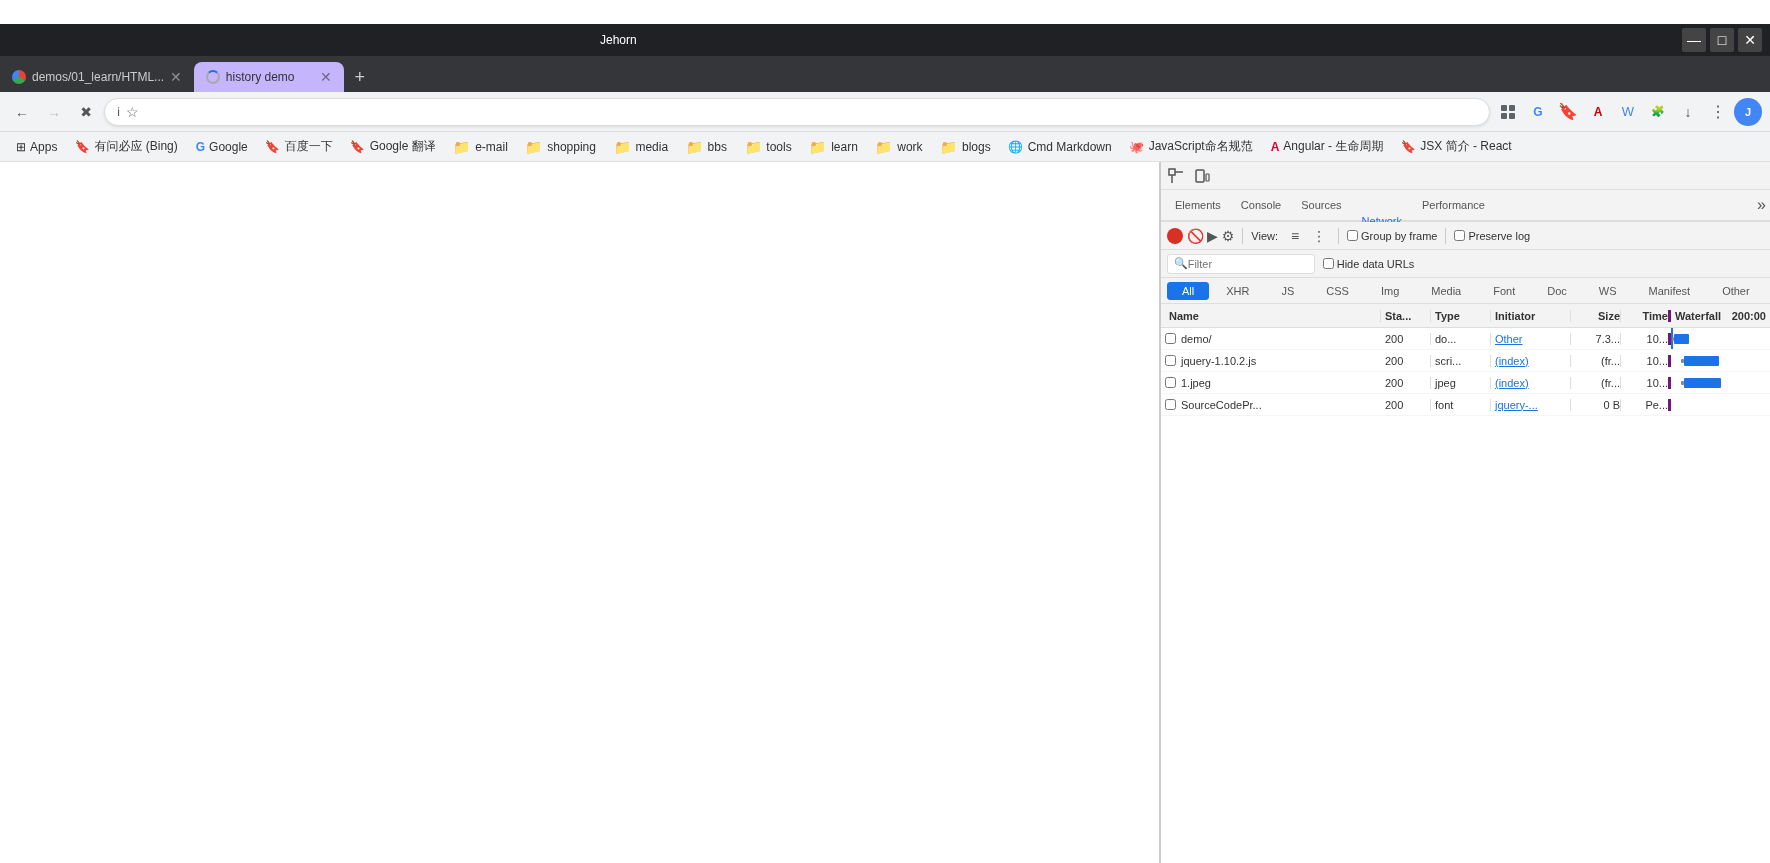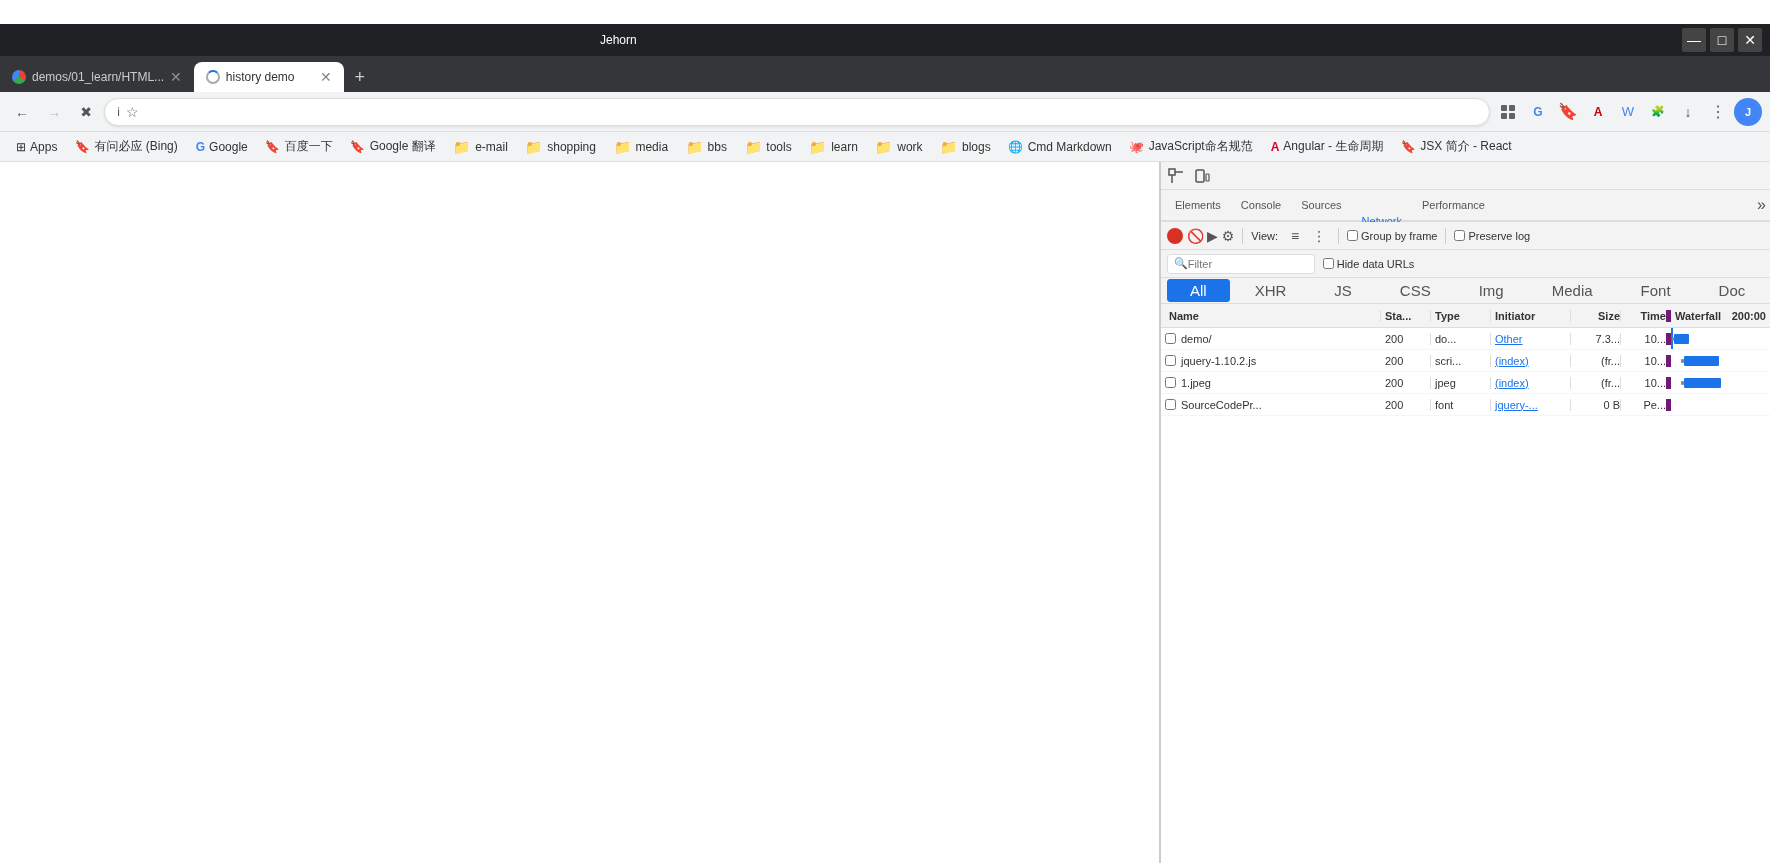--- a/index.html
+++ b/index.html
@@ -36,21 +36,21 @@
       padding: 0 12px;
       font-size: 12px;
       color: #ccc;
       cursor: pointer;
       border-radius: 8px 8px 0 0;
       gap: 6px;
       min-width: 150px;
       max-width: 200px;
     }
     .tab.active {
-      background: #ffffff;
+      background: #c4b5fd;
       color: #333;
     }
     .tab .tab-icon { width: 16px; height: 16px; }
     .tab .tab-close { margin-left: auto; opacity: 0.6; font-size: 14px; }
     .tab-new { width: 32px; height: 30px; display: flex; align-items: center; justify-content: center; color: #ccc; cursor: pointer; font-size: 18px; }
 
     
     .address-bar-row {
       background: #f1f3f4;
       height: 40px;
@@ -209,22 +209,22 @@
       background: #f3f3f3;
       border-bottom: 1px solid #ddd;
       height: 26px;
       display: flex;
       align-items: center;
       padding: 0 6px;
       gap: 2px;
       overflow: hidden;
     }
     .filter-tab {
-      padding: 2px 22px;
-      font-size: 15px;
+      padding: 2px 14px;
+      font-size: 11px;
       color: #555;
       cursor: pointer;
       border-radius: 3px;
       border: 1px solid transparent;
       white-space: nowrap;
     }
     .filter-tab.active {
       background: #1a73e8;
       color: #fff;
       border-color: #1a73e8;
@@ -277,21 +277,21 @@
       align-items: center;
       font-size: 11px;
       font-weight: 600;
       color: #333;
     }
     .col-name { width: 220px; padding-left: 8px; border-right: 1px solid #ddd; overflow: hidden; }
     .col-status { width: 50px; border-right: 1px solid #ddd; padding-left: 4px; overflow: hidden; text-overflow: ellipsis; }
     .col-type { width: 60px; border-right: 1px solid #ddd; padding-left: 4px; }
     .col-initiator { width: 80px; border-right: 1px solid #ddd; padding-left: 4px; overflow: hidden; }
     .col-size { width: 50px; border-right: 1px solid #ddd; padding-left: 4px; text-align: right; }
-    .col-time { width: 50px; border-right: 5px solid #701a75; padding-left: 4px; text-align: right; }
+    .col-time { width: 50px; border-right: 3px solid #701a75; padding-left: 4px; text-align: right; }
     .col-waterfall { flex: 1; padding-left: 4px; }
 
     
     .table-body { flex: 1; overflow-y: auto; }
     .table-row {
       height: 22px;
       display: flex;
       align-items: center;
       border-bottom: 1px solid #f5f5f5;
       font-size: 11px;

